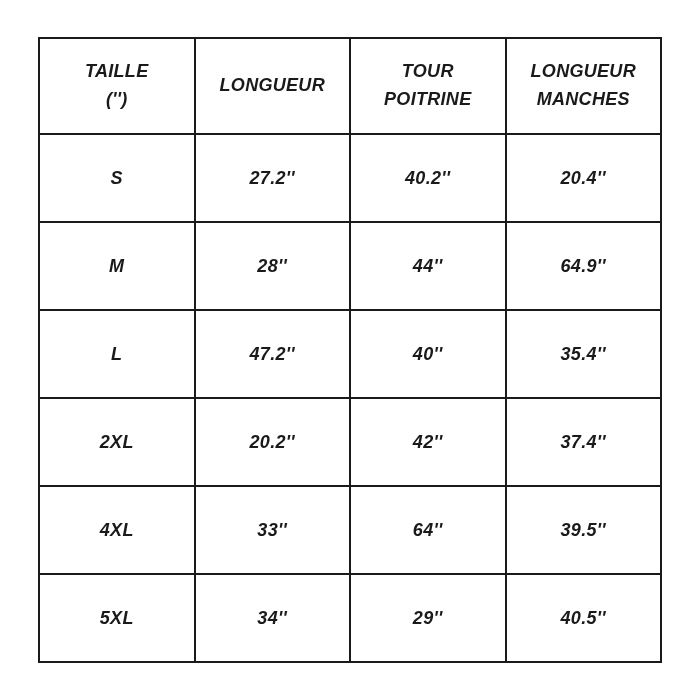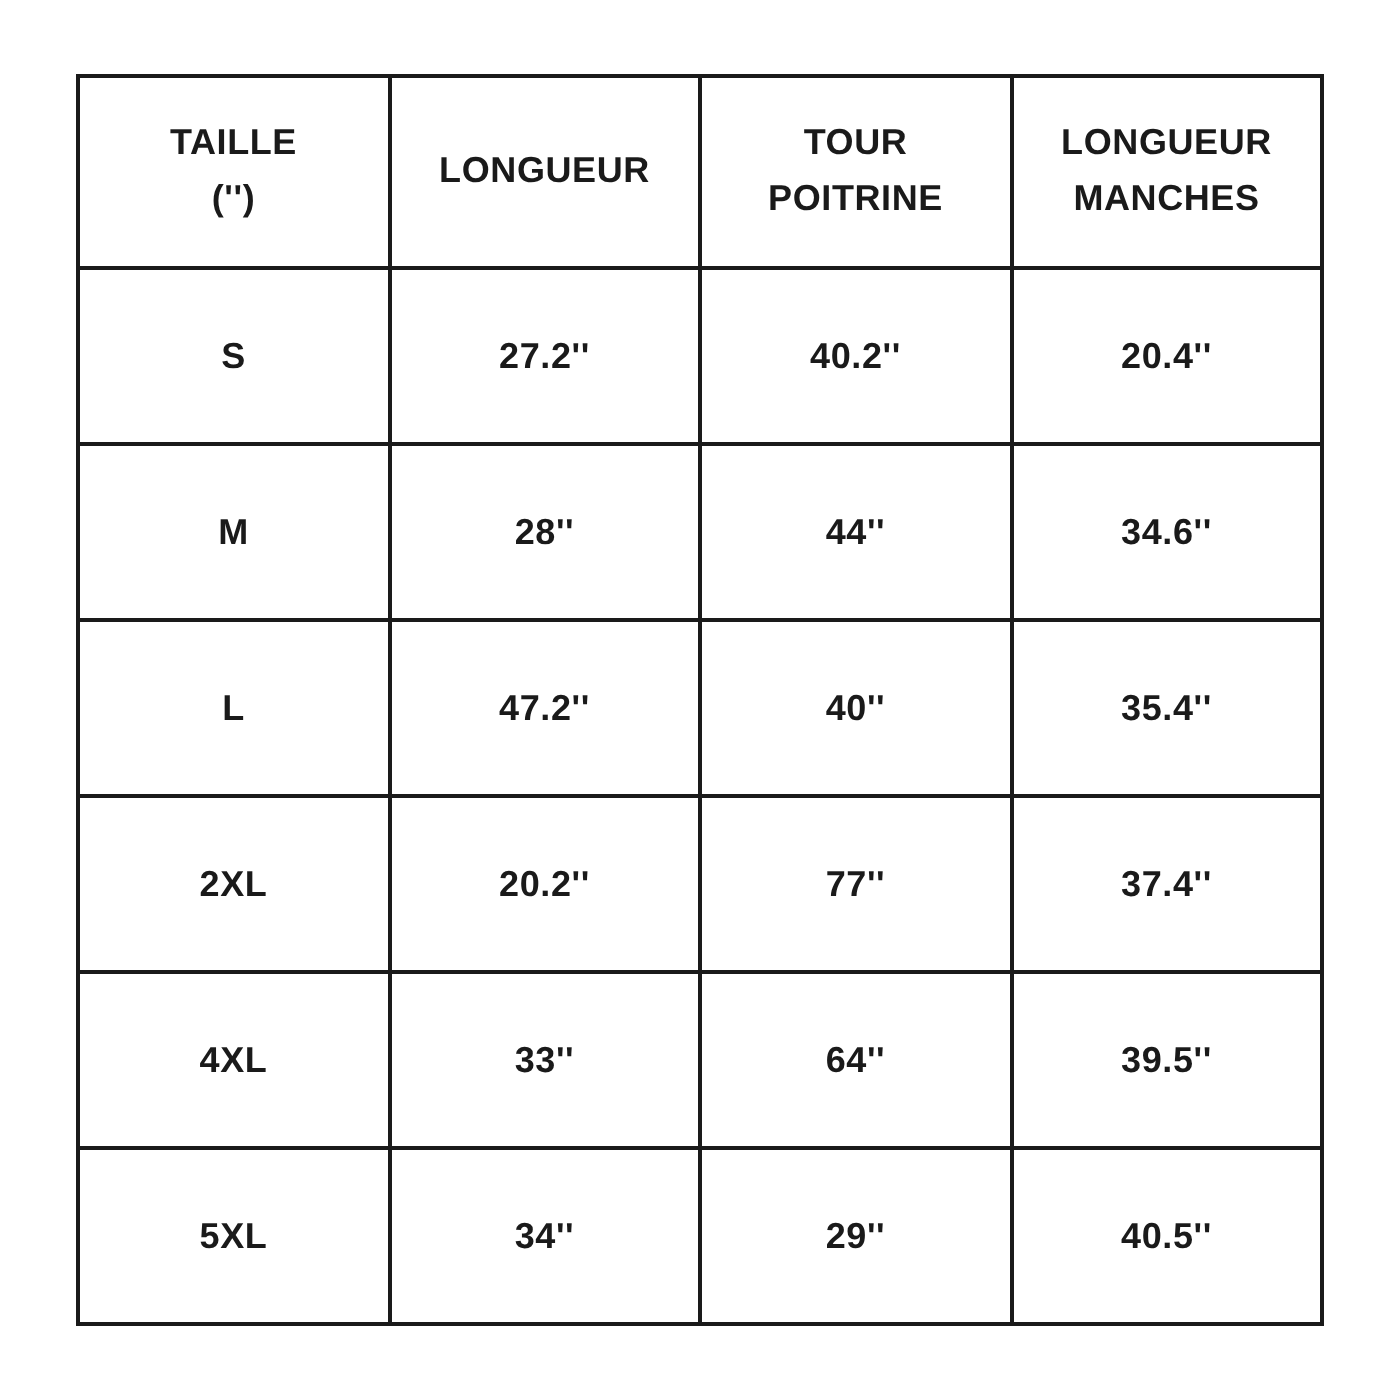--- a/index.html
+++ b/index.html
@@ -25,20 +25,21 @@
   }
   table.size-table {
     position: absolute;
     left: 38px;
     top: 37px;
     width: 624px;
     height: 626px;
     border-collapse: collapse;
     table-layout: fixed;
     background: var(--bg-color);
+    font-style: italic;
   }
   table.size-table th,
   table.size-table td {
     border: 2px solid var(--border-color);
     text-align: center;
     vertical-align: middle;
     color: var(--text-color);
     font-weight: 700;
     font-size: 18px;
     letter-spacing: 0.3px;
@@ -77,32 +78,32 @@
         <tr>
           <td>S</td>
           <td>27.2''</td>
           <td>40.2''</td>
           <td>20.4''</td>
         </tr>
         <tr>
           <td>M</td>
           <td>28''</td>
           <td>44''</td>
-          <td>34.6''</td>
+          <td>64.9''</td>
         </tr>
         <tr>
           <td>L</td>
           <td>47.2''</td>
           <td>40''</td>
           <td>35.4''</td>
         </tr>
         <tr>
           <td>2XL</td>
           <td>20.2''</td>
-          <td>77''</td>
+          <td>42''</td>
           <td>37.4''</td>
         </tr>
         <tr>
           <td>4XL</td>
           <td>33''</td>
           <td>64''</td>
           <td>39.5''</td>
         </tr>
         <tr>
           <td>5XL</td>

